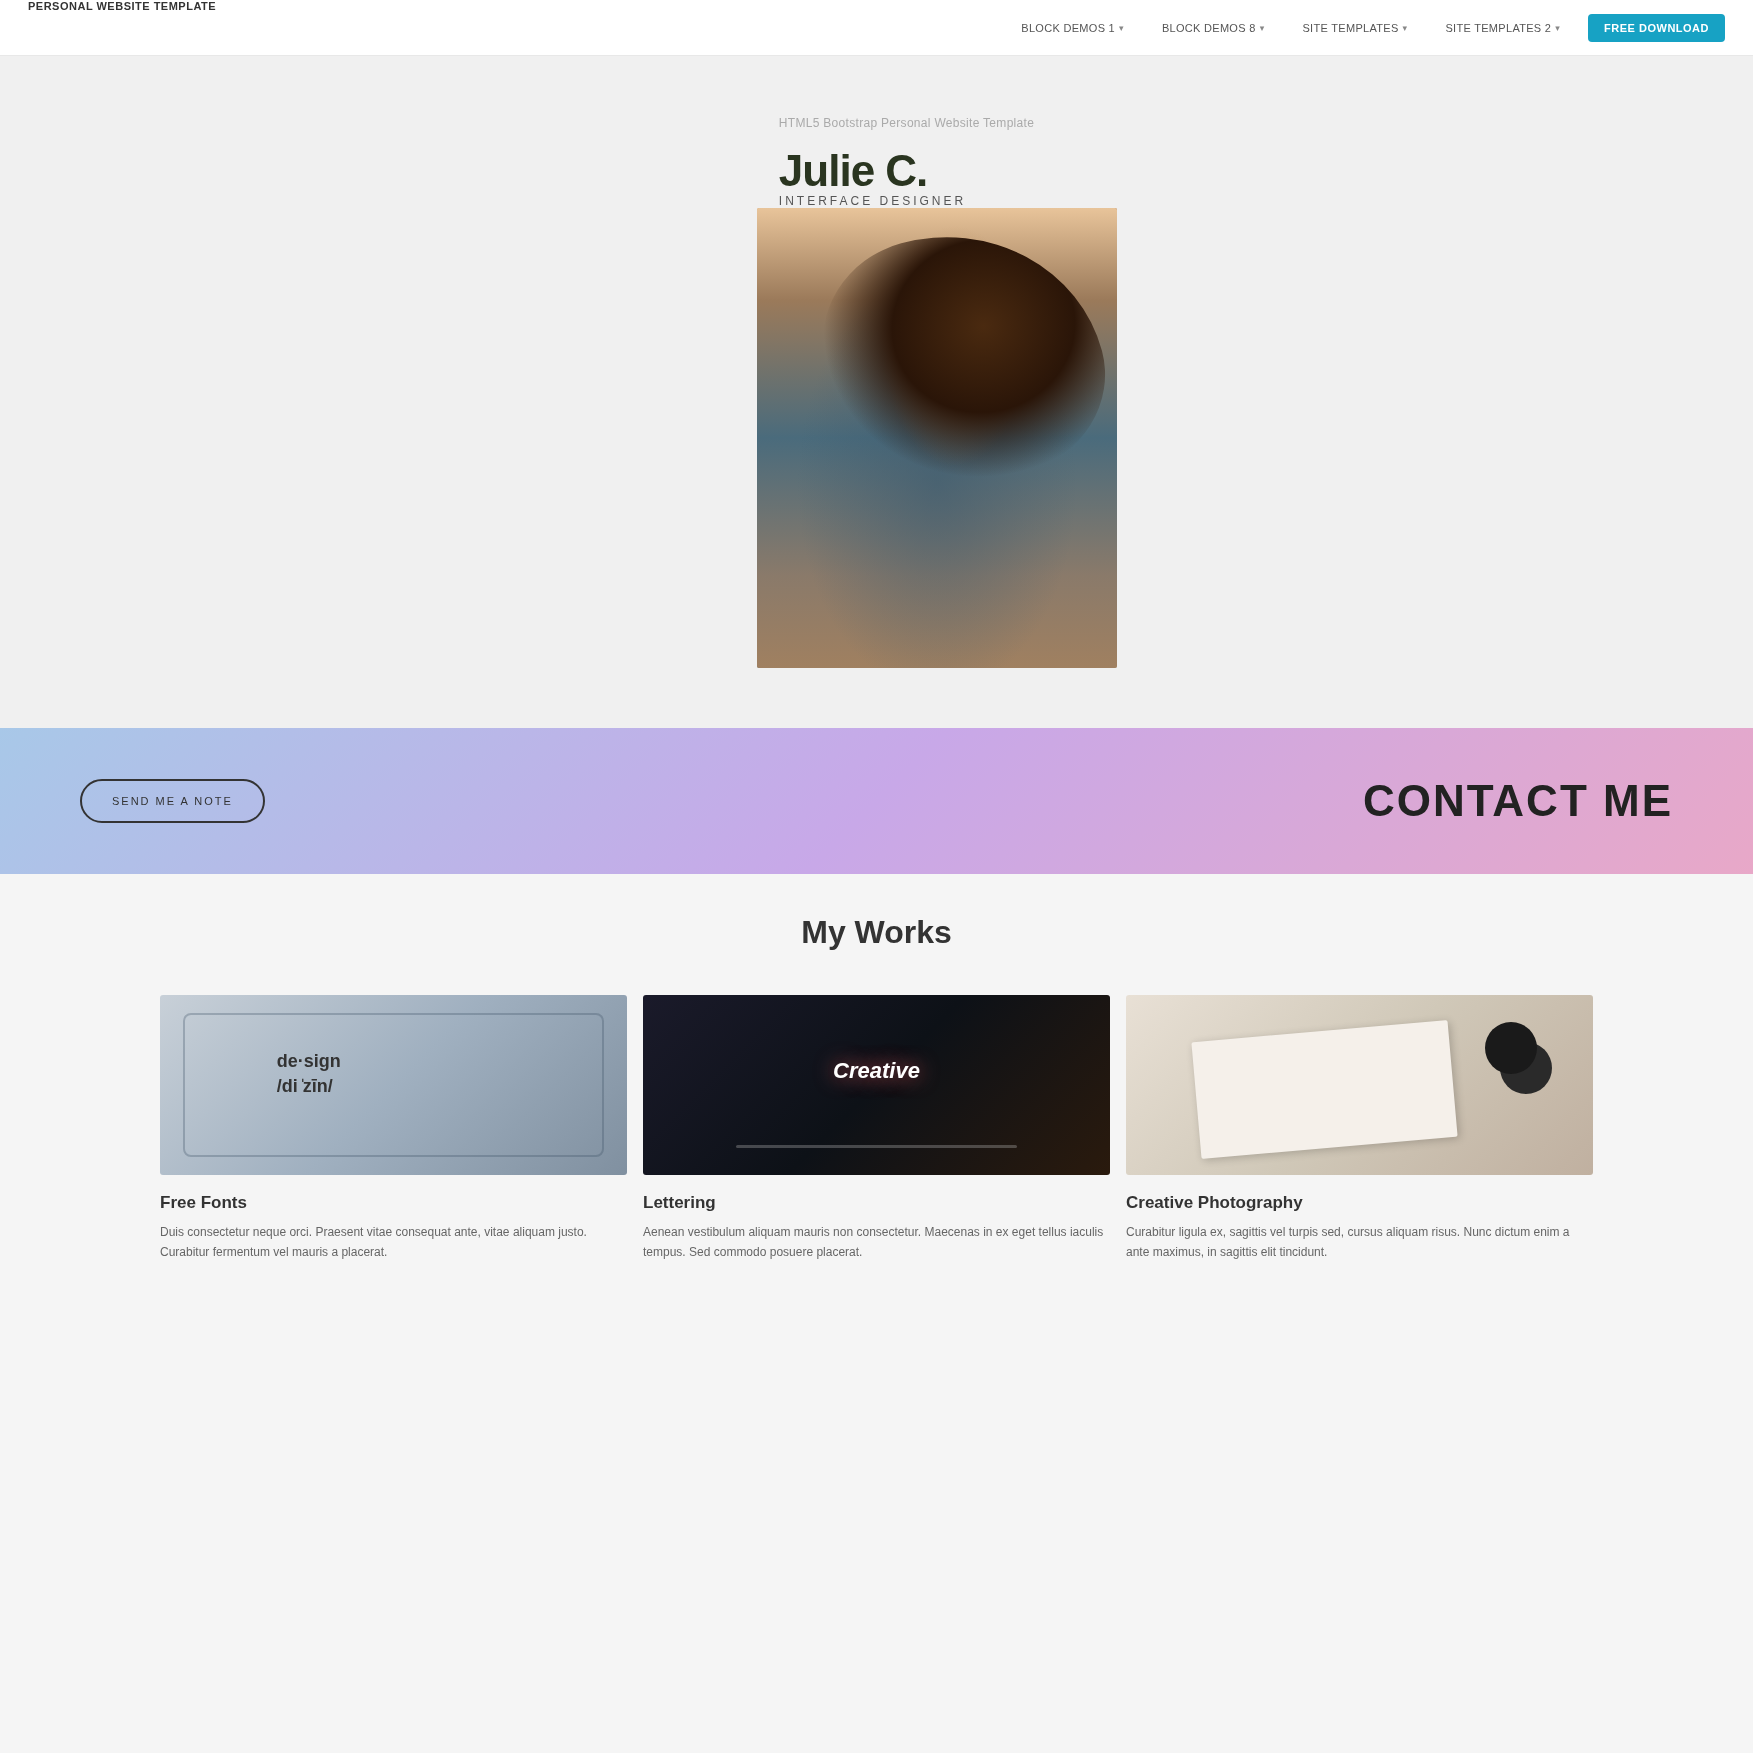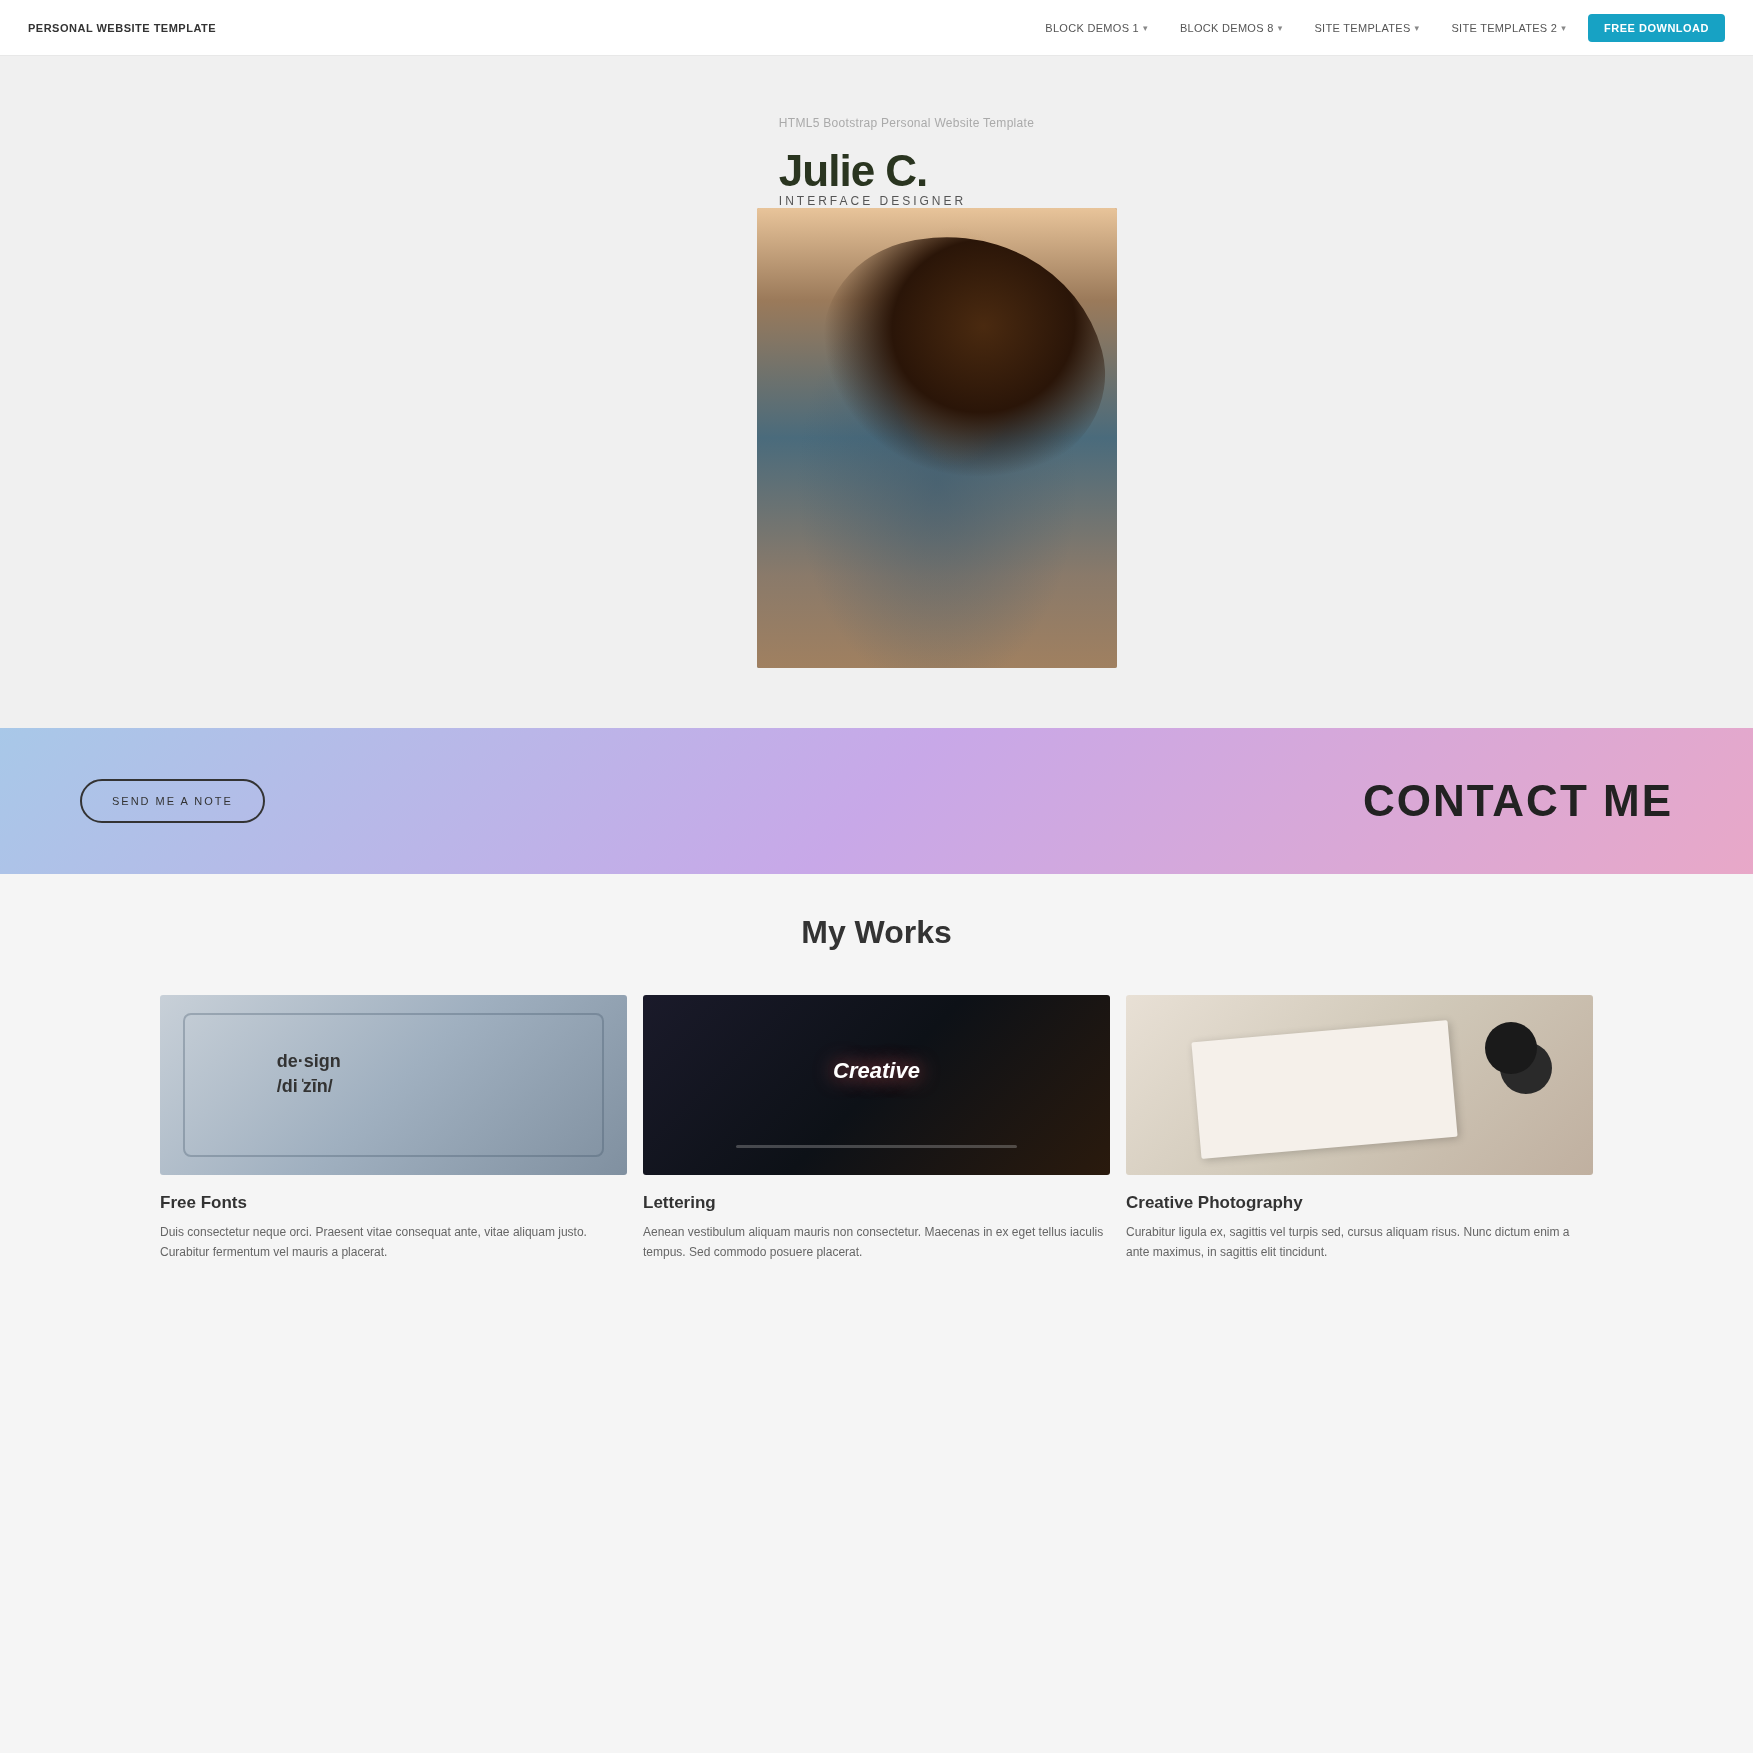--- a/index.html
+++ b/index.html
@@ -2,39 +2,38 @@
 <html><head>
   <meta charset="utf-8">
   <style>
     * { margin: 0; padding: 0; box-sizing: border-box; }
     body { font-family: -apple-system, BlinkMacSystemFont, 'Segoe UI', sans-serif; background: #f5f5f5; color: #333; }
 
     
     nav {
       background: #fff;
       display: flex;
-      align-items: center;
       justify-content: space-between;
       padding: 0 28px;
       height: 56px;
       border-bottom: 1px solid #e8e8e8;
       position: relative;
       z-index: 10;
     }
     .nav-logo {
       font-size: 11px;
       font-weight: 700;
       letter-spacing: 0.5px;
       color: #333;
       text-transform: uppercase;
     }
     .nav-links {
       display: flex;
       align-items: center;
-      gap: 12px;
+      gap: 18px;
     }
     .nav-link {
       font-size: 11px;
       color: #555;
       text-decoration: none;
       padding: 6px 10px;
       letter-spacing: 0.3px;
       display: flex;
       align-items: center;
       gap: 4px;

